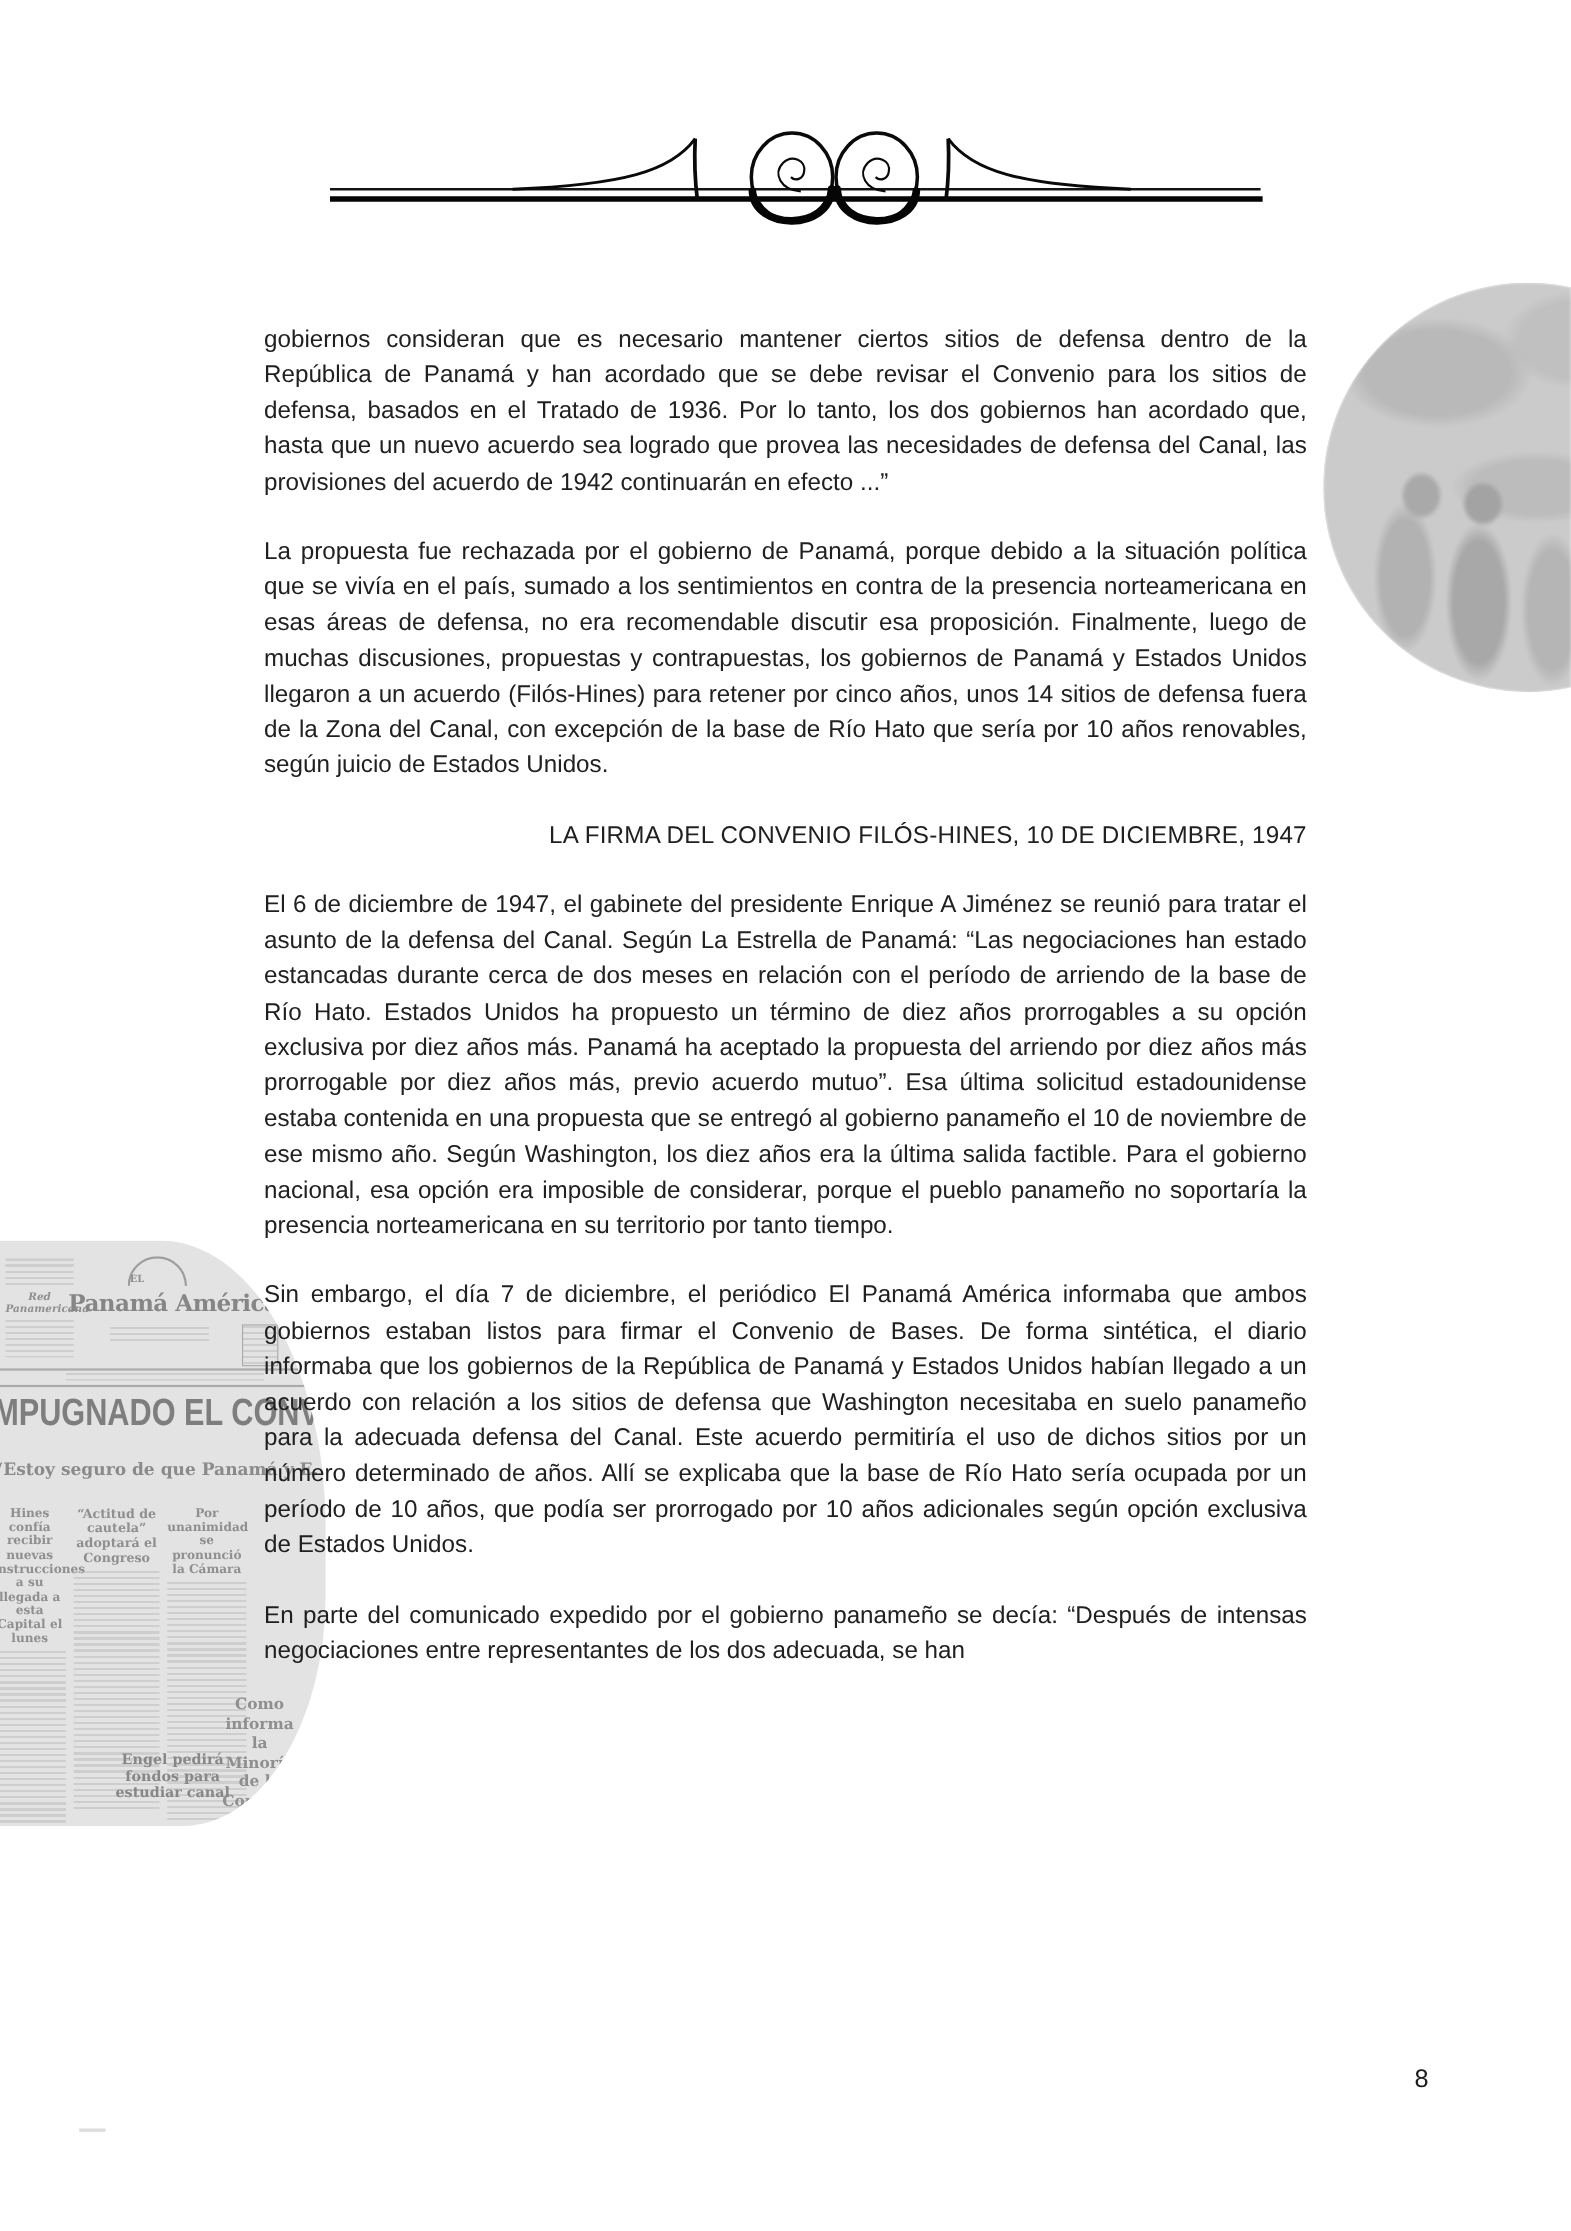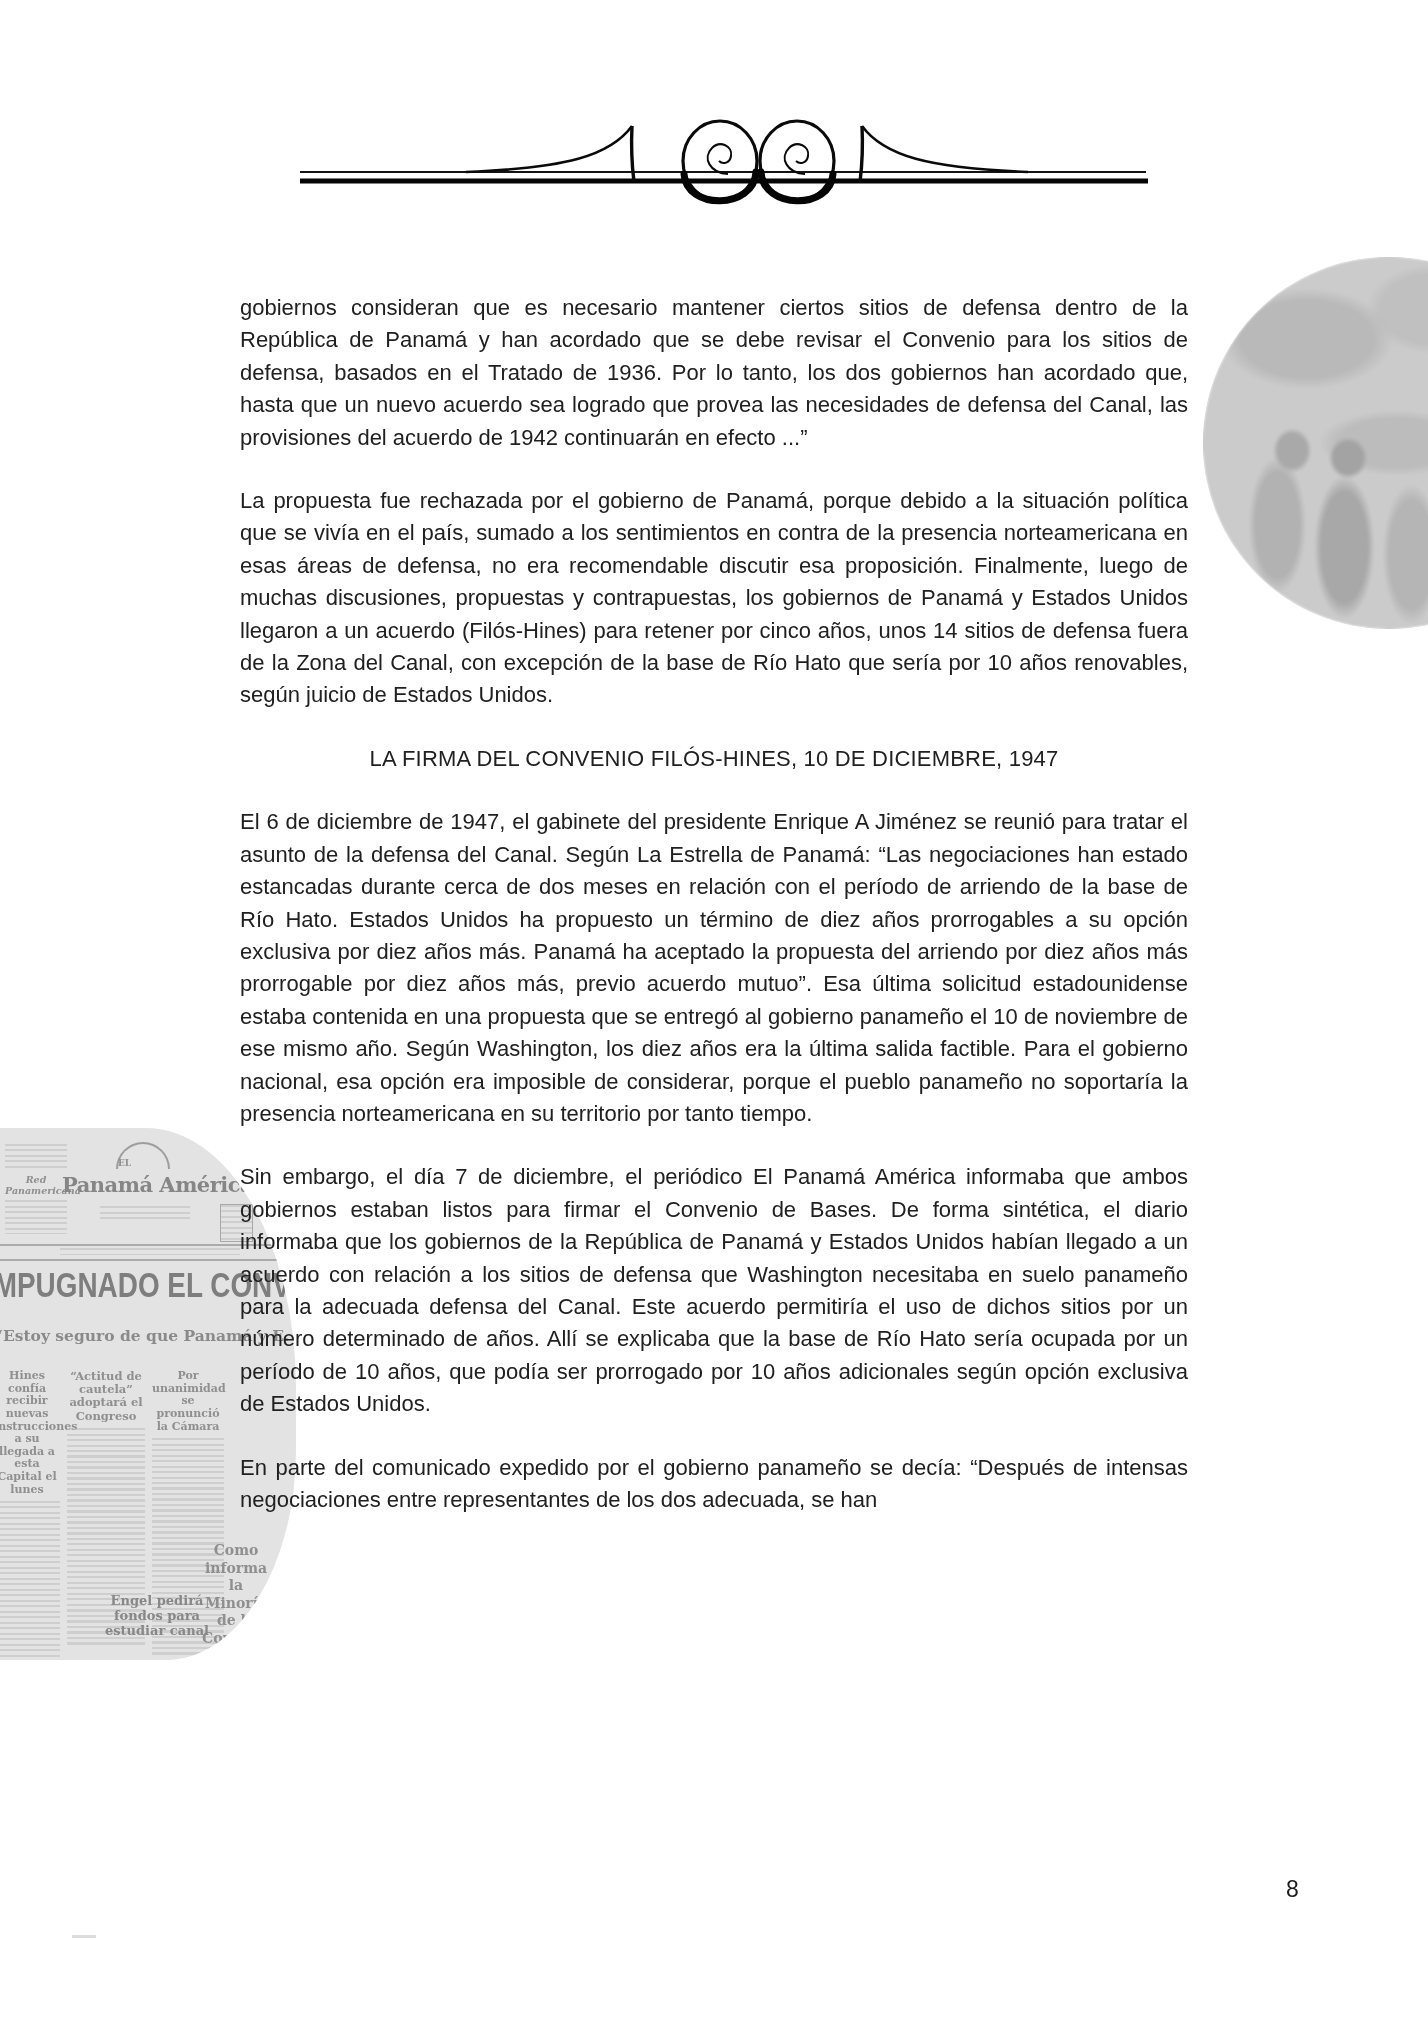--- a/index.html
+++ b/index.html
@@ -31,21 +31,21 @@
     top: 292px;
     width: 948px;
     z-index: 5;
     color: #202020;
     font-size: 22px;
     line-height: 32.4px;
     text-align: justify;
   }
   .article p { margin: 0 0 31px 0; }
   .article p.heading {
-    text-align: center;
+    text-align: right;
     letter-spacing: 0.2px;
   }
 
   
   .page-number {
     position: absolute;
     left: 1286px;
     top: 1876px;
     font-size: 23px;
     color: #1c1c1c;

